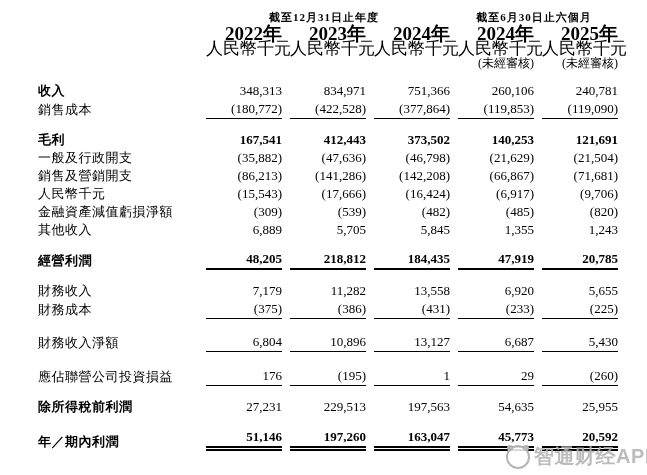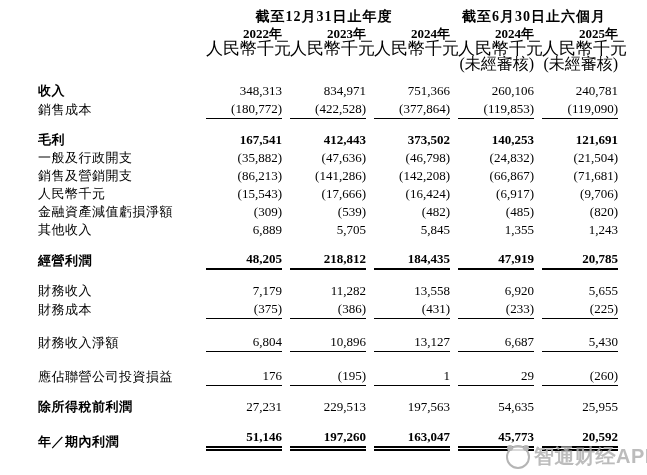--- a/index.html
+++ b/index.html
@@ -23,24 +23,24 @@
   td.lbl { text-align:left; letter-spacing:0.5px; font-size:13px; white-space:nowrap; }
   td.num { text-align:right; padding-left:8px; }
   .b { font-weight:bold; }
   .val { display:block; height:18px; line-height:18px; }
   tr.row { height:18px; }
   tr.gap td { font-size:1px; line-height:1px; }
   tr.u-single td.num .val { border-bottom:1px solid #000; }
   tr.u-heavy  td.num .val { border-bottom:2px solid #000; }
   tr.u-double td.num .val { border-bottom:5px double #000; }
   
-  tr.h-group td { font-weight:bold; text-align:center; font-size:14px; height:18px; letter-spacing:1px; white-space:nowrap; }
-  tr.h-year td.num { font-weight:bold; font-size:13px; height:15px; line-height:15px; }
+  tr.h-group td { font-weight:bold; text-align:center; font-size:11px; height:18px; letter-spacing:1px; white-space:nowrap; }
+  tr.h-year td.num { font-weight:bold; font-size:19px; height:15px; line-height:15px; }
   tr.h-unit td.num { font-size:17px; height:15px; line-height:15px; white-space:nowrap; }
-  tr.h-unaud td.num { font-size:16px; height:15px; line-height:15px; white-space:nowrap; }
+  tr.h-unaud td.num { font-size:12px; height:15px; line-height:15px; white-space:nowrap; }
   
   .watermark {
     position:absolute; left:506px; top:443px;
     display:flex; align-items:center;
     z-index:5; pointer-events:none;
   }
   .wm-logo {
     width:20px; height:20px; border-radius:50%;
     border:2px solid #b5b5b5;
     background:rgba(255,255,255,0.85);
@@ -174,21 +174,21 @@
           <td class="num">
             <span class="val">(35,882)</span>
           </td>
           <td class="num">
             <span class="val">(47,636)</span>
           </td>
           <td class="num">
             <span class="val">(46,798)</span>
           </td>
           <td class="num">
-            <span class="val">(24,832)</span>
+            <span class="val">(21,629)</span>
           </td>
           <td class="num">
             <span class="val">(21,504)</span>
           </td>
         </tr>
         <tr class="row">
           <td class="lbl">銷售及營銷開支</td>
           <td class="num">
             <span class="val">(86,213)</span>
           </td>

